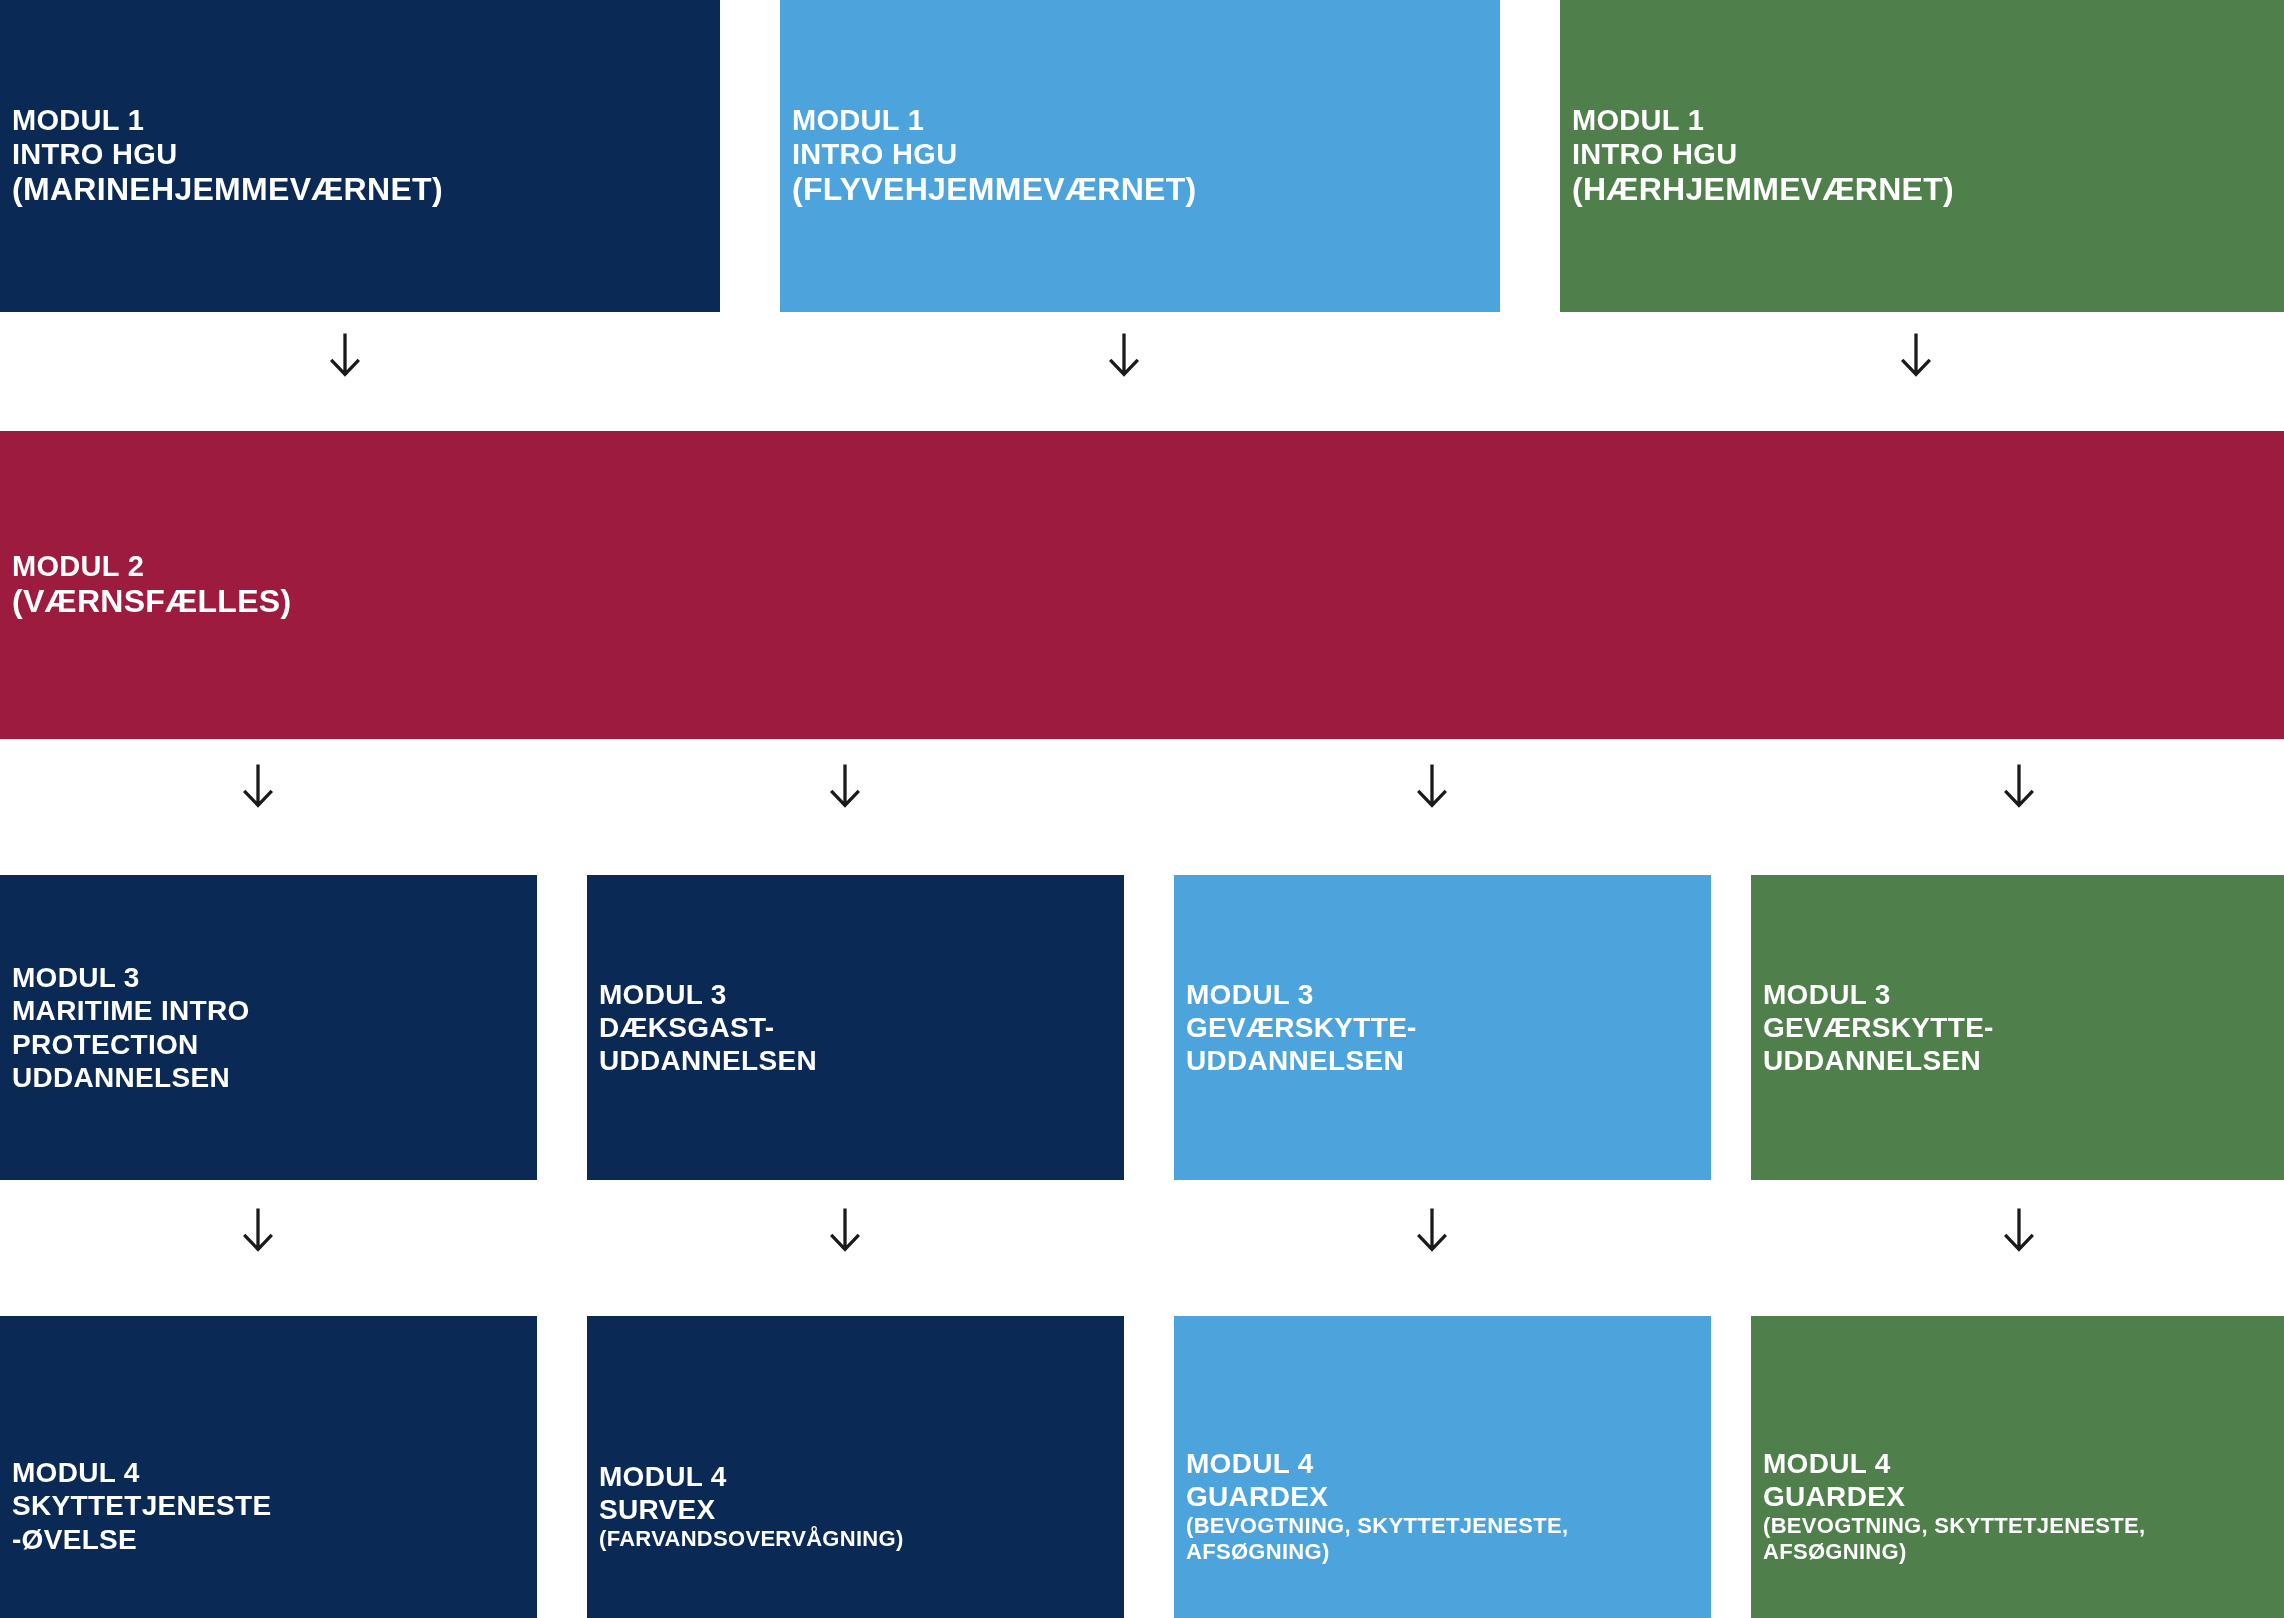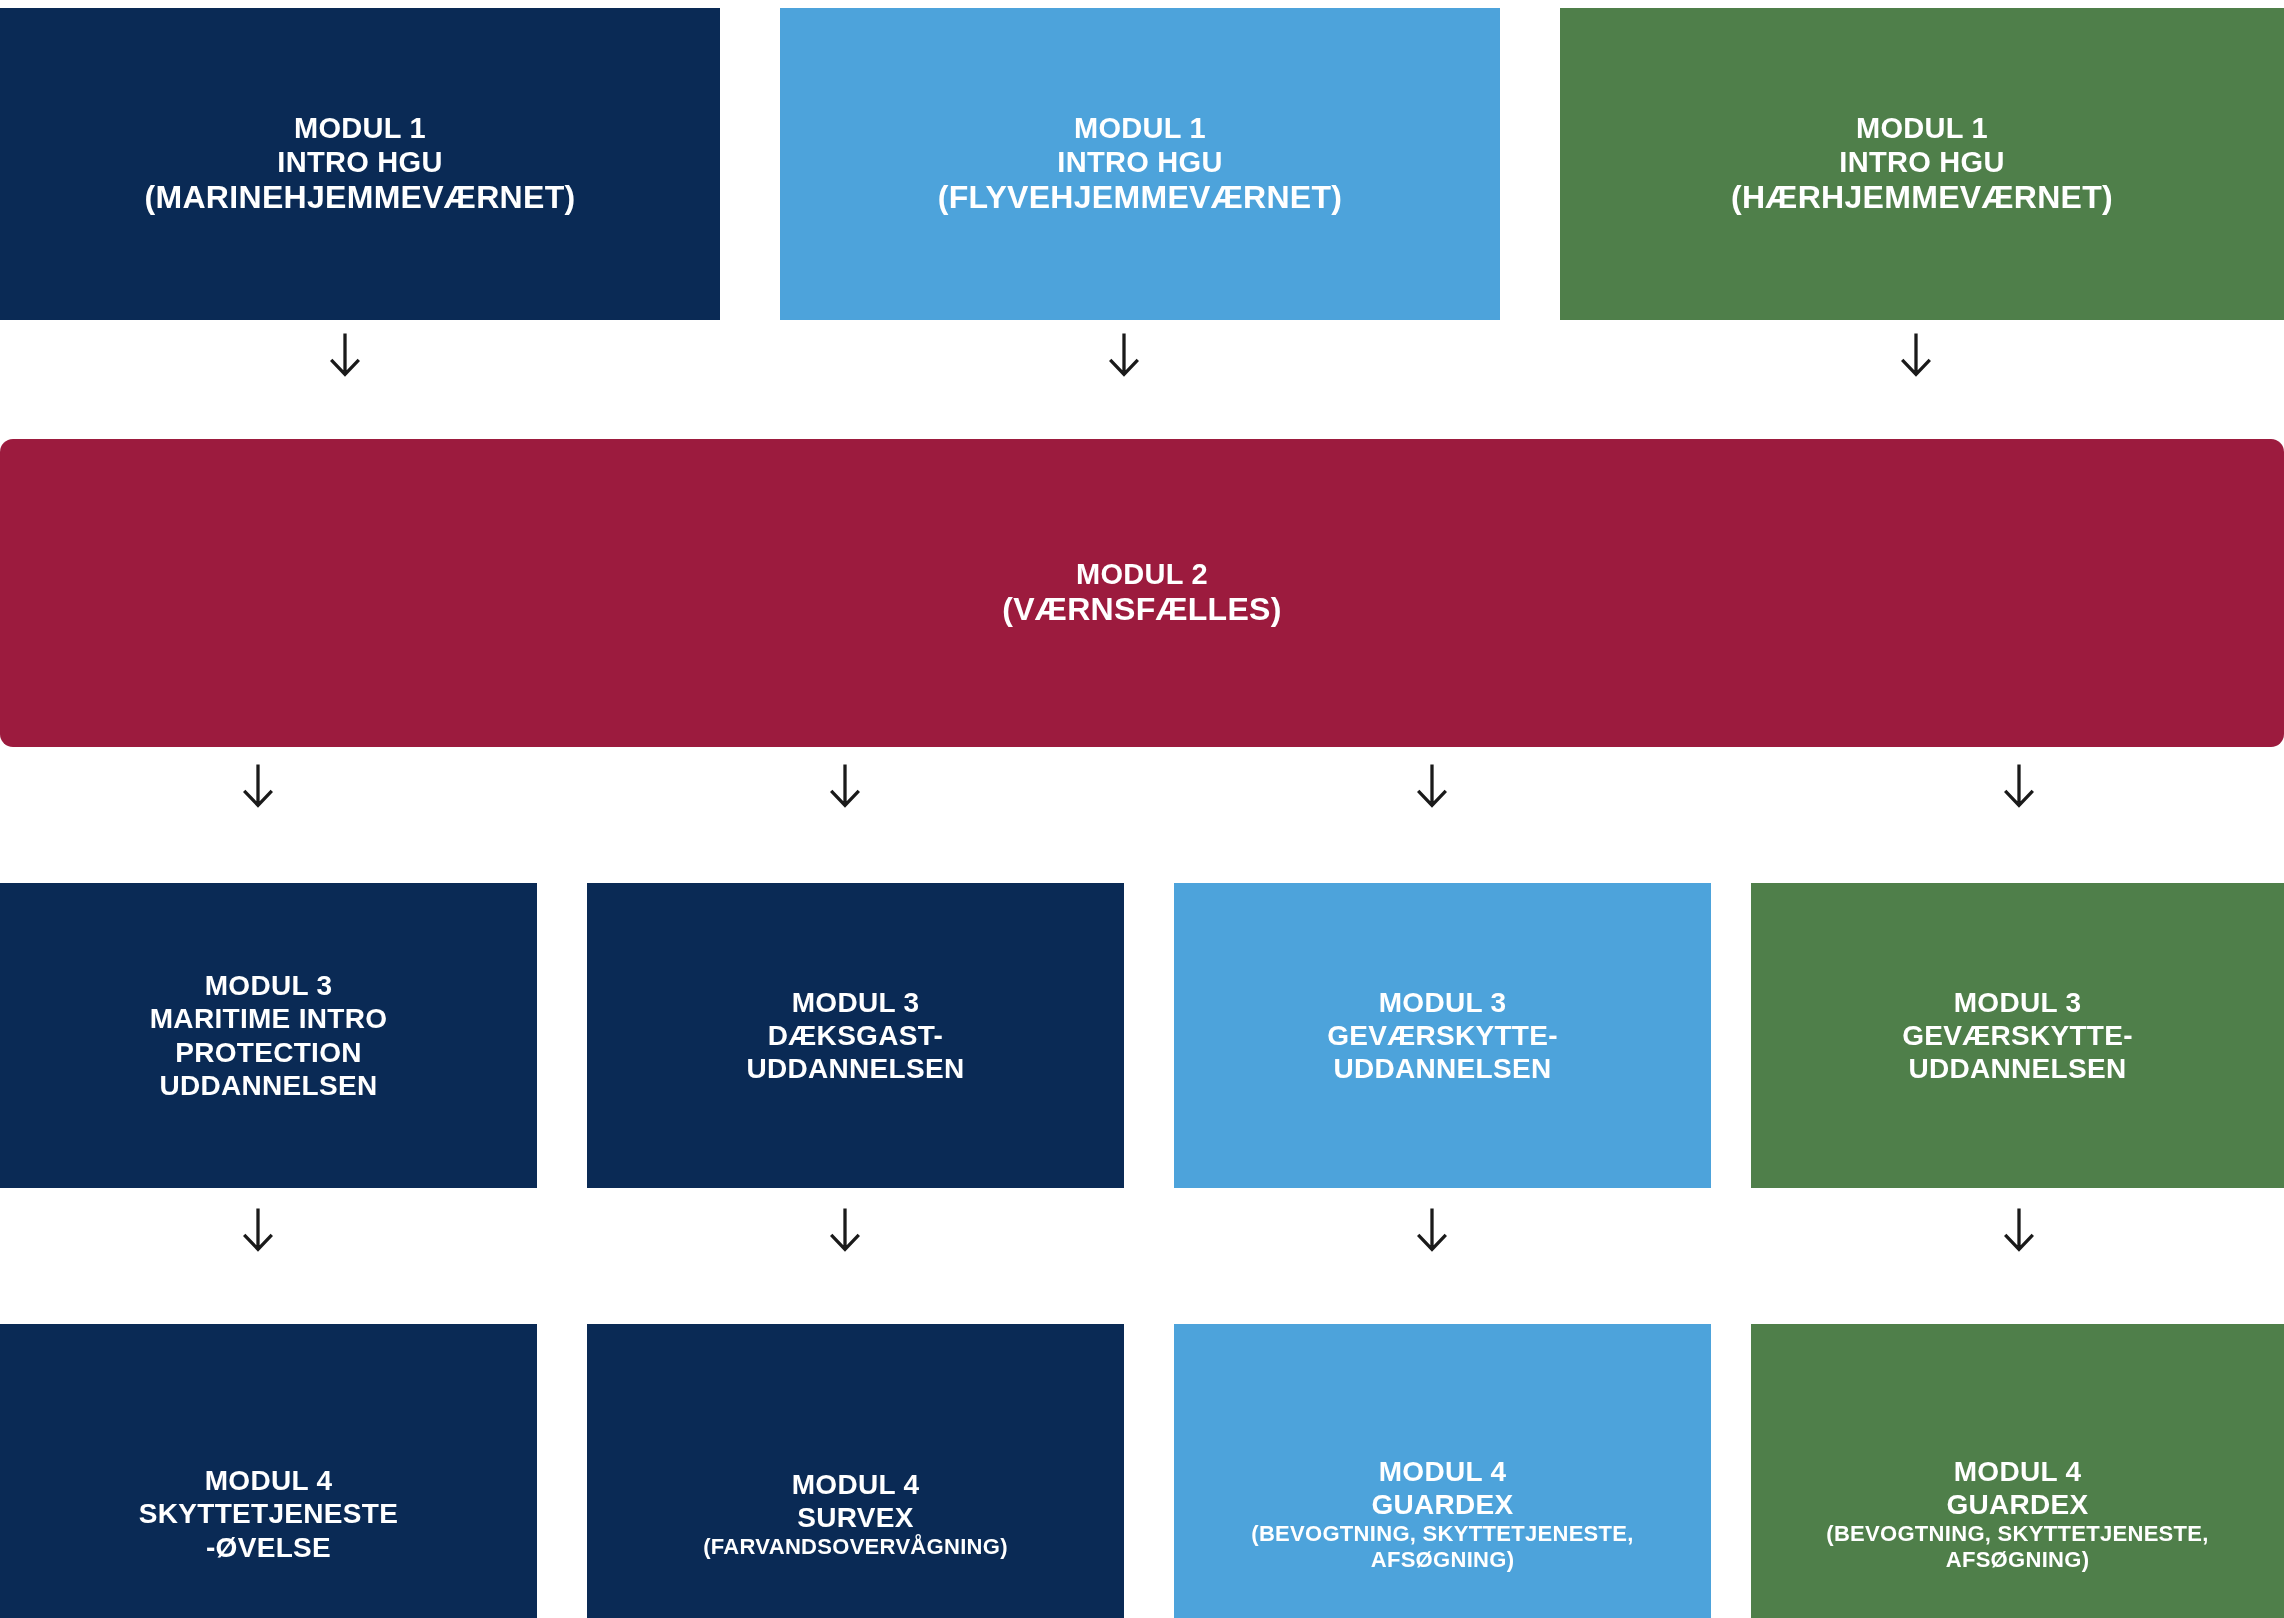--- a/index.html
+++ b/index.html
@@ -19,26 +19,25 @@
     height: 1618px;
     box-sizing: border-box;
   }
 
   
   .box {
     position: absolute;
     box-sizing: border-box;
     display: flex;
     flex-direction: column;
-    align-items: center;
+    align-items: flex-start;
     justify-content: center;
     text-align: center;
     color: #ffffff;
     padding: 6.6px 12px;
-    margin-top: 8px;
   }
   .box .line {
     display: block;
     font-weight: bold;
     letter-spacing: 0.3px;
     line-height: 1.18;
     white-space: pre;
   }
   .t-big { font-size: 29px; }
   .t-mid { font-size: 28px; }
@@ -70,21 +69,20 @@
   .a1b { left: 1101px; top: 332px; }
   .a1c { left = 0; }
   .a1c { left: 1893px; top: 332px; }
 
   
   .r2 {
     top: 431px;
     left: 0px;
     width: 2284px;
     height: 308px;
-    border-radius: 13px;
   }
 
   
   .a2a { left: 235px;  top: 763px; }
   .a2b { left: 822px; top: 763px; }
   .a2c { left: 1409px; top: 763px; }
   .a2d { left: 1996px; top: 763px; }
 
   
   .r3 { top: 875px; height: 305px; }

